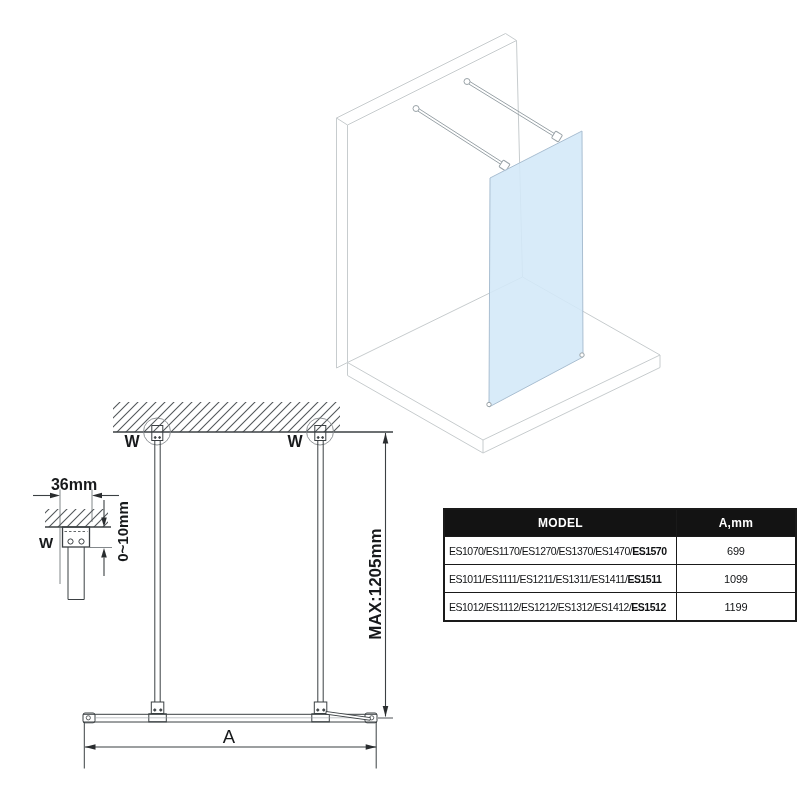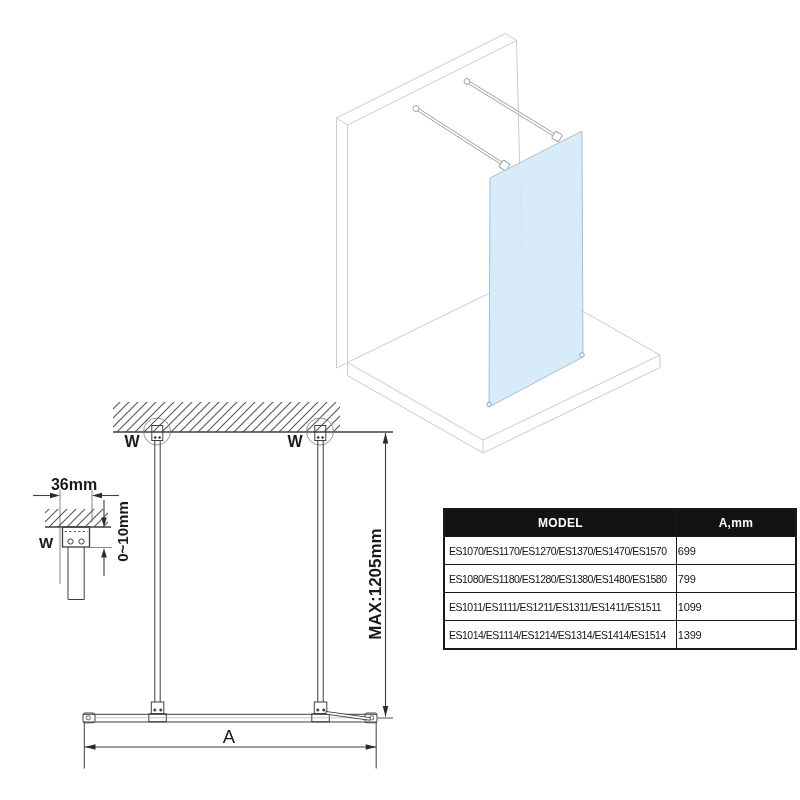--- a/index.html
+++ b/index.html
@@ -10,22 +10,22 @@
   .lbl-bold{font-weight:bold;}
 
   table.spec{position:absolute;left:443px;top:508px;width:354px;
              border-collapse:collapse;table-layout:fixed;background:#fff;
              border:2px solid #1a1a1a;}
   table.spec th{background:#131313;color:#ffffff;font-size:12px;font-weight:bold;
                 height:24px;border:1px solid #1a1a1a;letter-spacing:.3px;}
   table.spec td{border:1px solid #1a1a1a;height:25px;color:#101214;
                 white-space:nowrap;overflow:hidden;}
   td.model{font-size:10.5px;letter-spacing:-0.5px;padding:0 2px 0 4px;}
-  td.model .last{font-weight:normal;}
-  td.val{font-size:11px;letter-spacing:-0.2px;}
+  td.model .last{font-weight:bold;}
+  td.val{font-size:11px;text-align:center;letter-spacing:-0.2px;}
   col.c-model{width:231px;} col.c-val{width:119px;}
 </style>
 </head>
 <body>
 
 <div class="canvas">
 
 <svg width="800" height="800" viewBox="0 0 800 800">
   <defs>
     <pattern id="hatch" width="9" height="9" patternUnits="userSpaceOnUse">
@@ -197,27 +197,23 @@
       <th>MODEL</th>
       <th>A,mm</th>
     </tr>
   </thead>
   <tbody>
     <tr>
       <td class="model"><span>ES1070/ES1170/ES1270/ES1370/ES1470/</span><span class="last">ES1570</span></td>
       <td class="val">699</td>
     </tr>
     <tr>
-      <td class="model"><span>ES1080/ES1180/ES1280/ES1380/ES1480/</span><span class="last">ES1580</span></td>
-      <td class="val">799</td>
-    </tr>
-    <tr>
       <td class="model"><span>ES1011/ES1111/ES1211/ES1311/ES1411/</span><span class="last">ES1511</span></td>
       <td class="val">1099</td>
     </tr>
     <tr>
-      <td class="model"><span>ES1014/ES1114/ES1214/ES1314/ES1414/</span><span class="last">ES1514</span></td>
-      <td class="val">1399</td>
+      <td class="model"><span>ES1012/ES1112/ES1212/ES1312/ES1412/</span><span class="last">ES1512</span></td>
+      <td class="val">1199</td>
     </tr>
   </tbody>
 </table>
 
 </div>
 
 </body></html>

